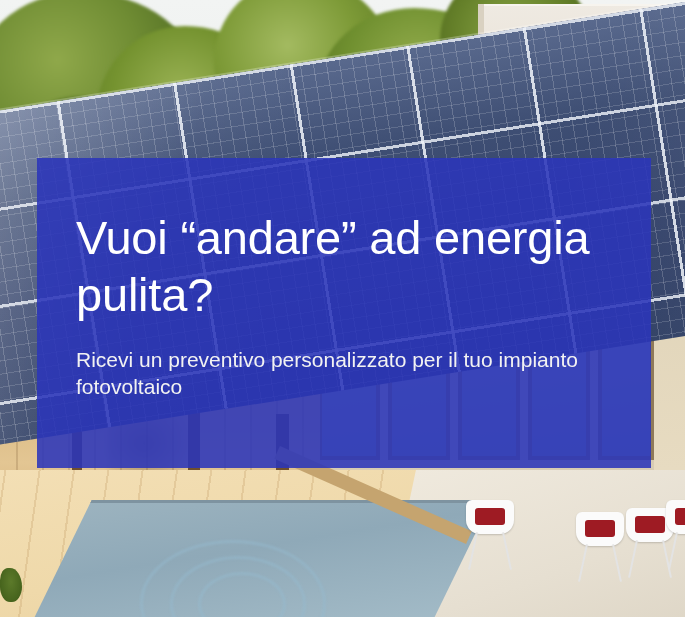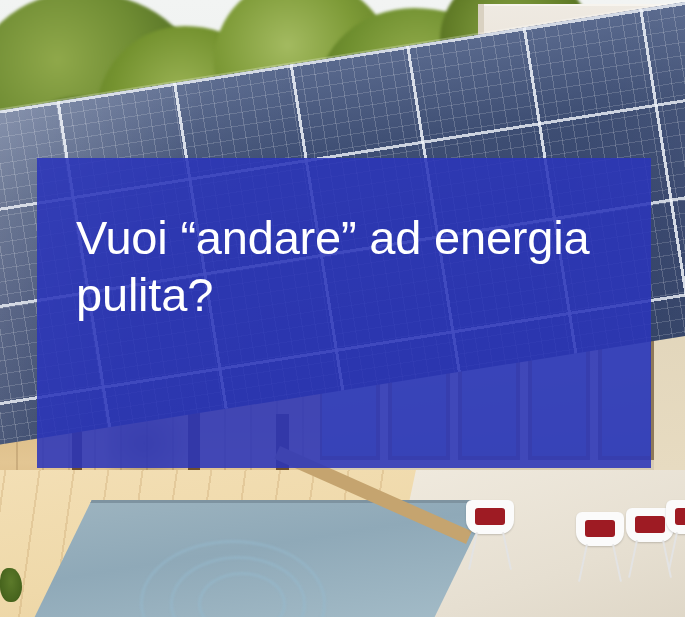--- a/index.html
+++ b/index.html
@@ -386,16 +386,17 @@
       <div class="leg" style="left:6px;top:32px;transform:rotate(12deg);"></div>
 
     </div>
 
     <div class="planter"></div>
   </div>
 
   <div class="overlay-card">
     <div class="card-inner">
       <h1 class="hero-title">Vuoi “andare” ad energia pulita?</h1>
+      <p class="hero-subtitle">Ricevi un preventivo personalizzato per il tuo impianto fotovoltaico</p>
     </div>
   </div>
 
 </div>
 
 </body></html>

